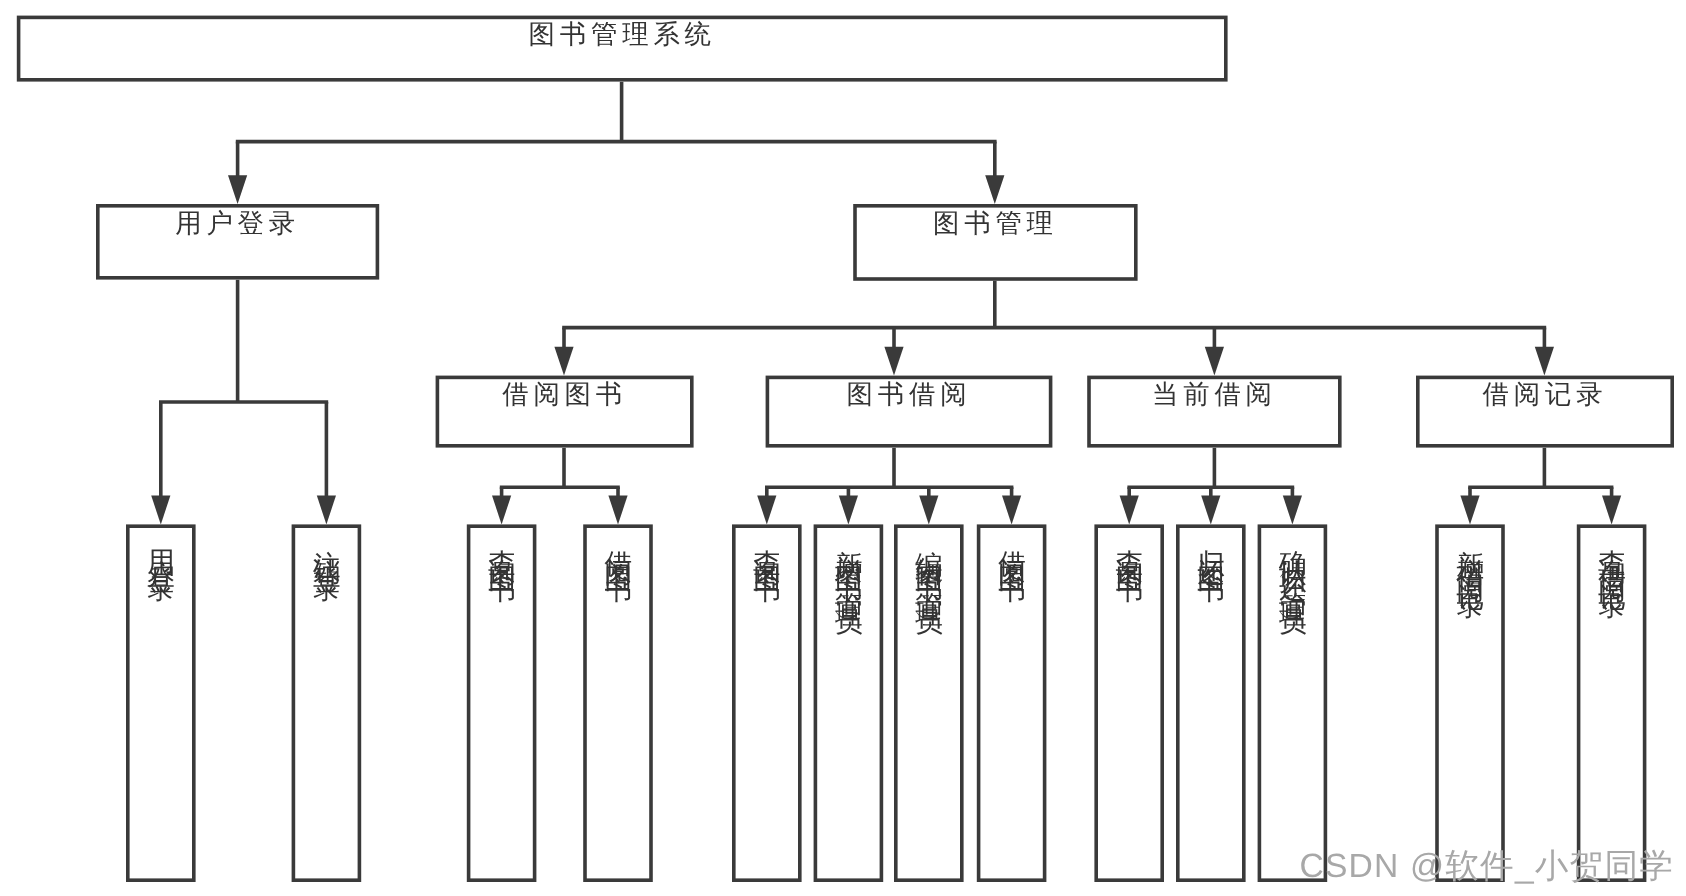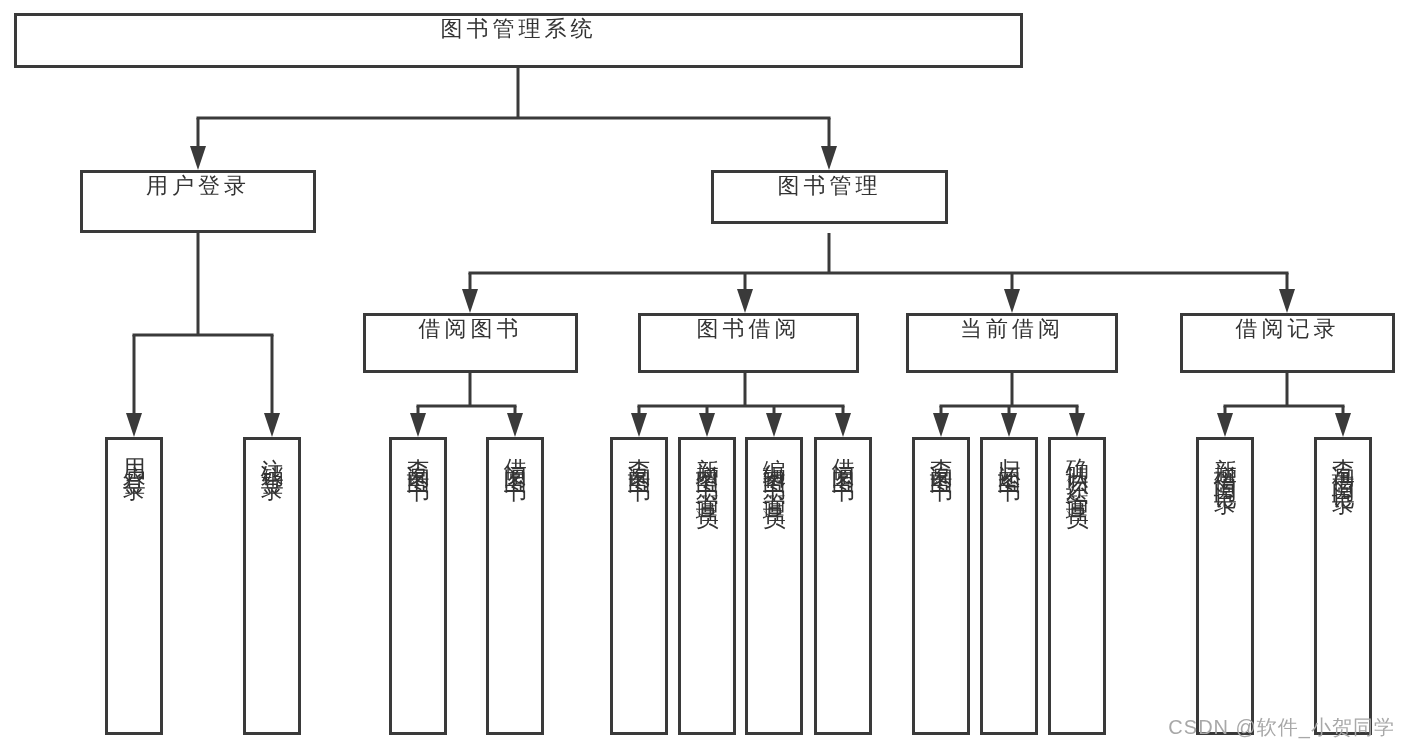--- a/index.html
+++ b/index.html
@@ -40,21 +40,21 @@
   #connectors {
     position: absolute;
     left: 0; top: 0;
     width: 1405px; height: 747px;
     z-index: 1;
   }
   #watermark {
     position: absolute;
     right: 10px;
     bottom: 6px;
-    font-size: 20px;
+    font-size: 28px;
     letter-spacing: 1px;
     color: #a8a8a8;
     z-index: 3;
     white-space: nowrap;
   }
 </style>
 </head>
 <body>
 
 <div id="canvas">
@@ -126,28 +126,28 @@
     </g>
   </svg>
 
   <div class="node" style="left:14px; top:13px; width:1009px; height:55px;">
     <span>图书管理系统</span>
   </div>
 
   <div class="node" style="left:80px; top:170px; width:236px; height:63px;">
     <span>用户登录</span>
   </div>
-  <div class="node" style="left:711px; top:170px; width:237px; height:54px;">
+  <div class="node" style="left:711px; top:170px; width:237px; height:64px;">
     <span>图书管理</span>
   </div>
 
   <div class="node" style="left:363px; top:313px; width:215px; height:60px;">
     <span>借阅图书</span>
   </div>
-  <div class="node" style="left:638px; top:313px; width:221px; height:60px;">
+  <div class="node" style="left:638px; top:313px; width:239px; height:60px;">
     <span>图书借阅</span>
   </div>
   <div class="node" style="left:1180px; top:313px; width:215px; height:60px;">
     <span>借阅记录</span>
   </div>
   <div class="node" style="left:906px; top:313px; width:212px; height:60px;">
     <span>当前借阅</span>
   </div>
 
   <div class="node leaf" style="left:105px; top:437px; width:58px; height:298px;">

